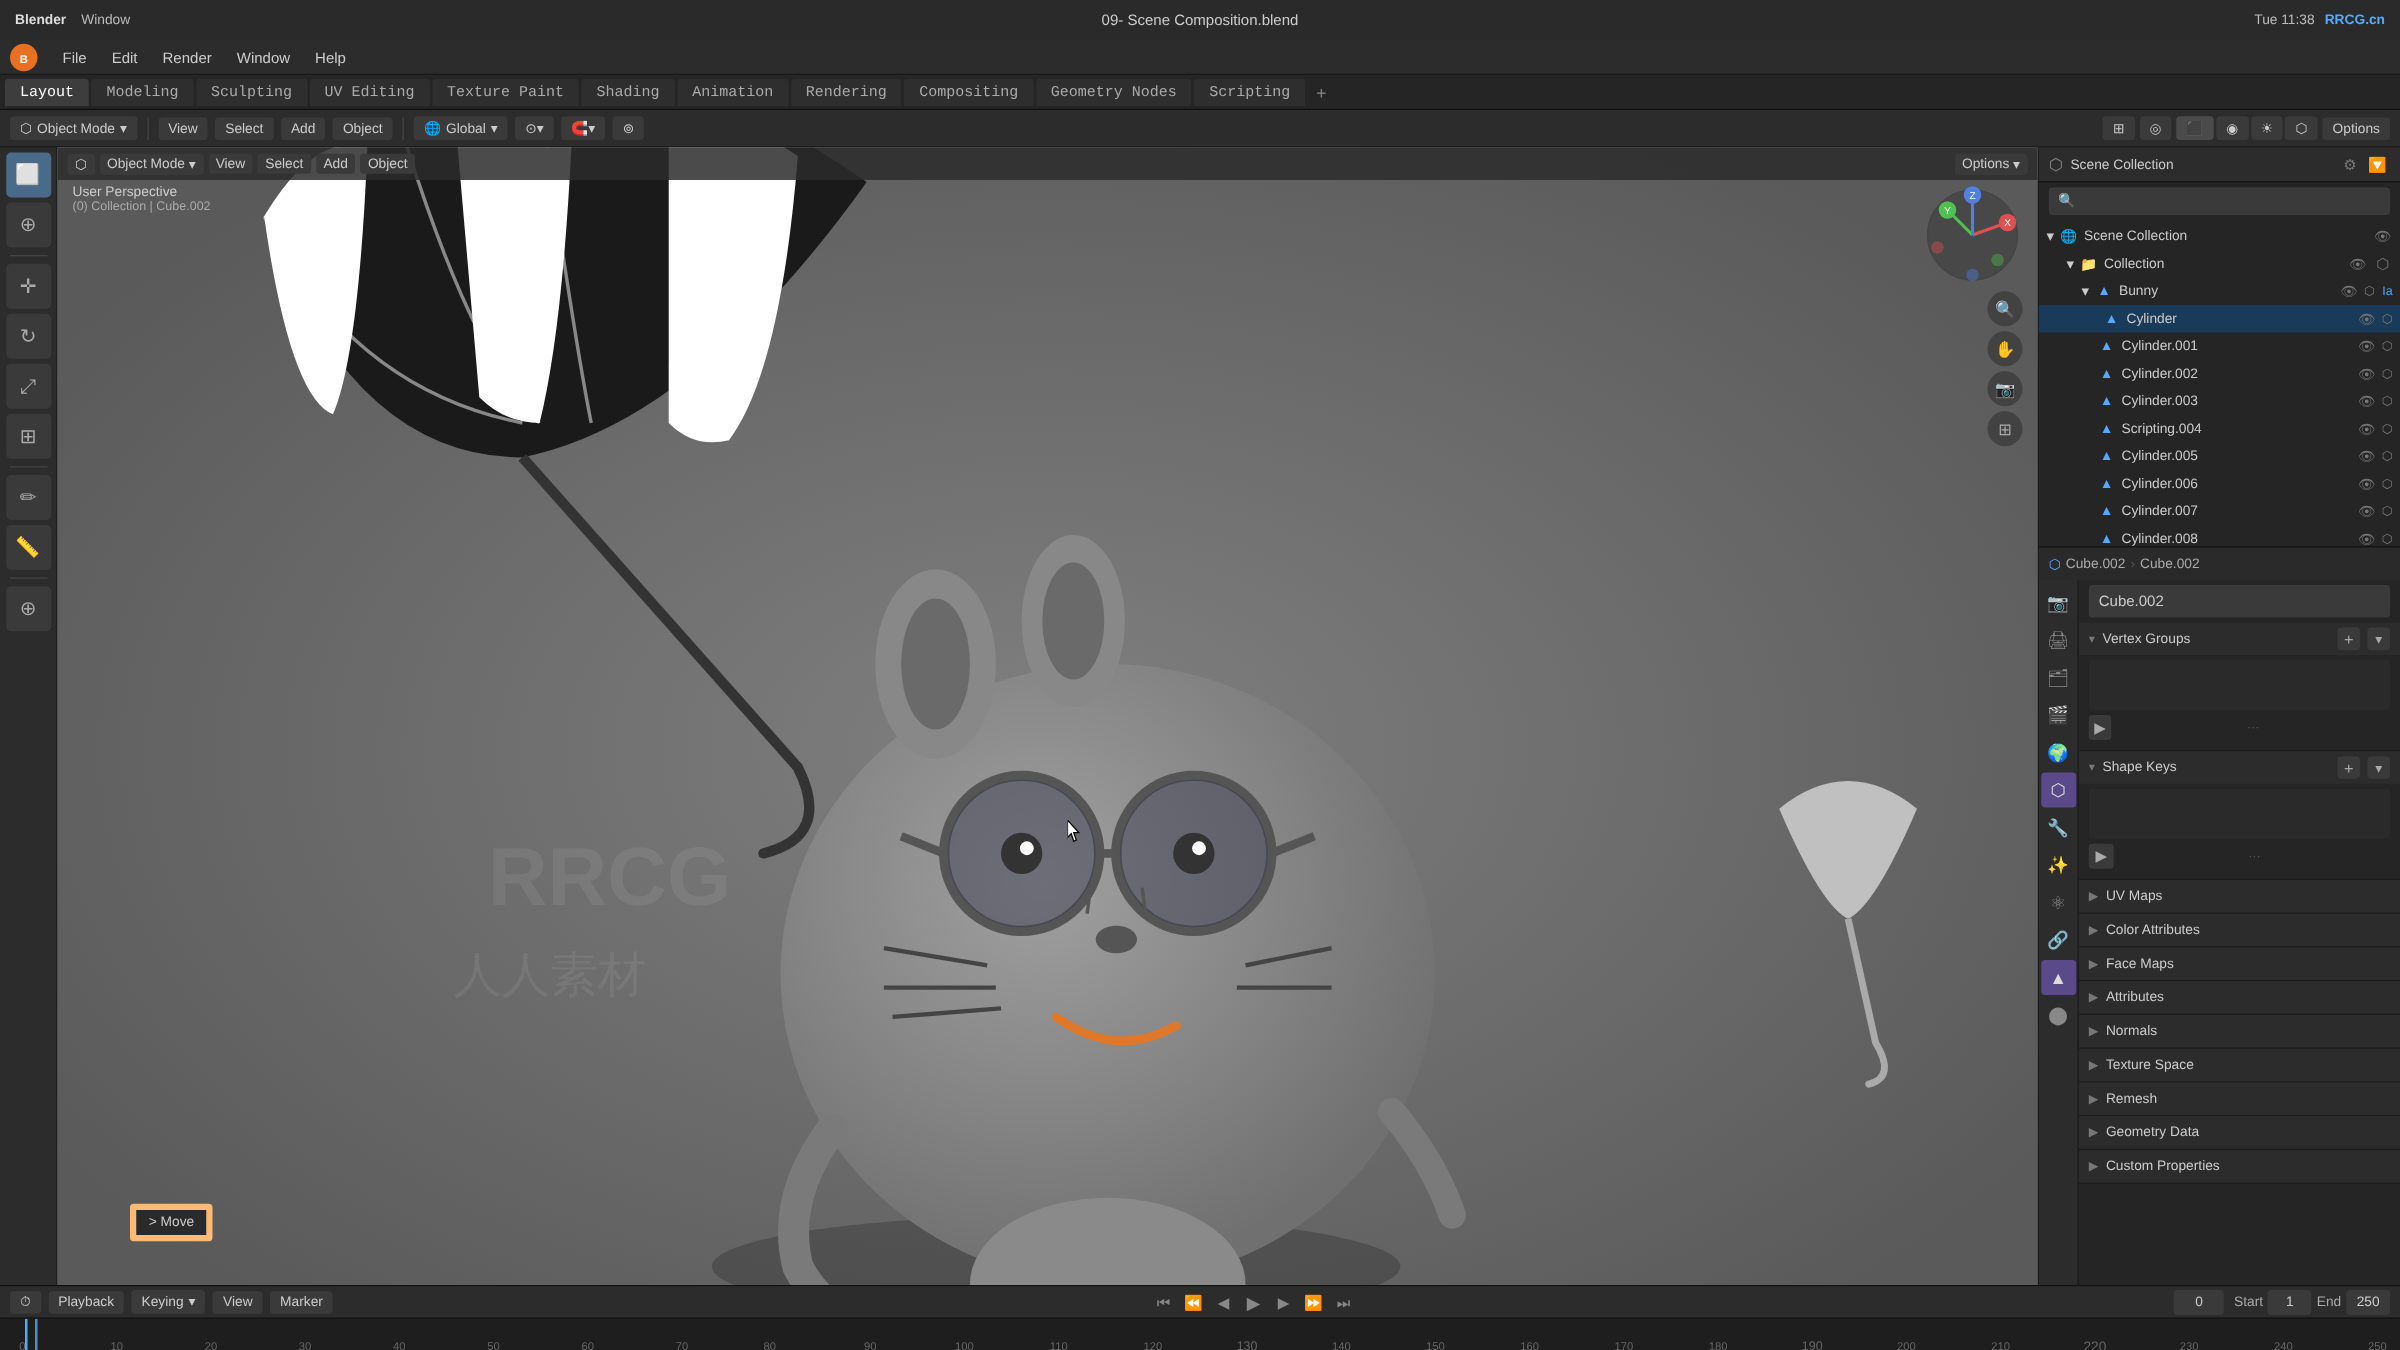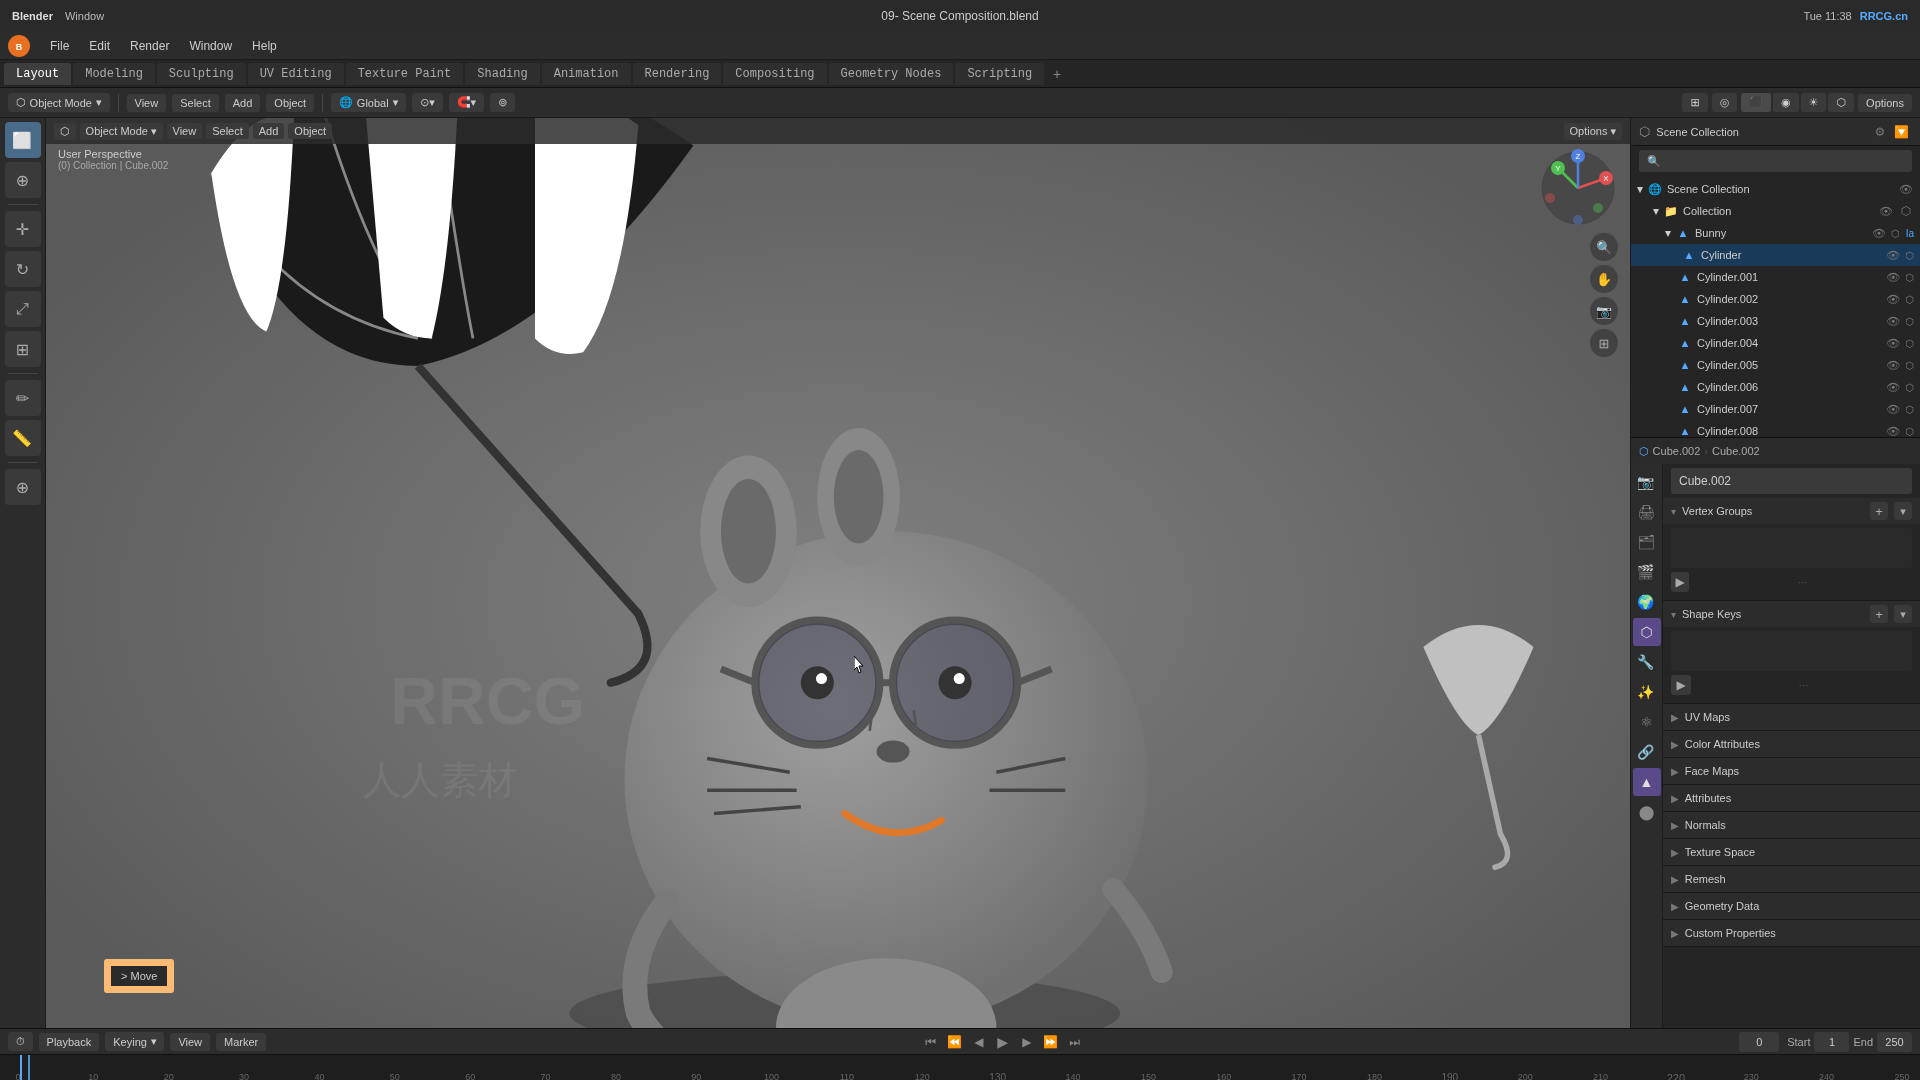--- a/index.html
+++ b/index.html
@@ -171,21 +171,21 @@
       border-radius: 50%;
       display: flex; align-items: center; justify-content: center;
       cursor: pointer; color: #aaa; font-size: 13px;
     }
 
     
     #move-label {
       position: absolute;
       bottom: 35px; left: 58px;
       background: #2a2a2a;
-      border: 7px solid #fdba74;
+      border: 5px solid #fdba74;
       border-radius: 3px;
       padding: 4px 10px;
       font-size: 11px; color: #ccc;
       z-index: 10;
       text-align: center;
     }
 
     
     #right-panel {
       width: 290px;
@@ -690,21 +690,21 @@
         <div class="outliner-item">
           <span style="width:36px"></span>
           <span class="outliner-icon" style="color:#5af;">▲</span>
           <span class="outliner-name">Cylinder.003</span>
           <span class="outliner-eye">👁</span>
           <span style="color:#777; font-size:10px;">⬡</span>
         </div>
         <div class="outliner-item">
           <span style="width:36px"></span>
           <span class="outliner-icon" style="color:#5af;">▲</span>
-          <span class="outliner-name">Cylinder.004</span>
+          <span class="outliner-name">Scripting.004</span>
           <span class="outliner-eye">👁</span>
           <span style="color:#777; font-size:10px;">⬡</span>
         </div>
         <div class="outliner-item">
           <span style="width:36px"></span>
           <span class="outliner-icon" style="color:#5af;">▲</span>
           <span class="outliner-name">Cylinder.005</span>
           <span class="outliner-eye">👁</span>
           <span style="color:#777; font-size:10px;">⬡</span>
         </div>

